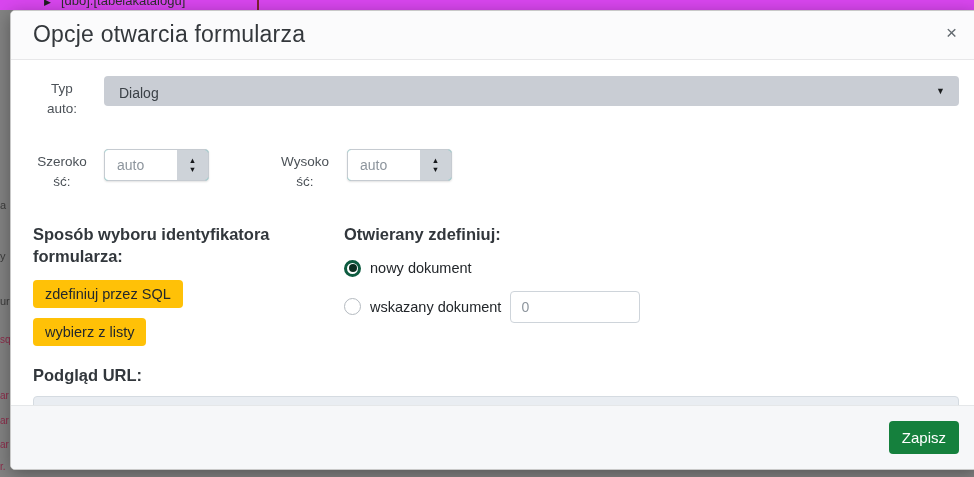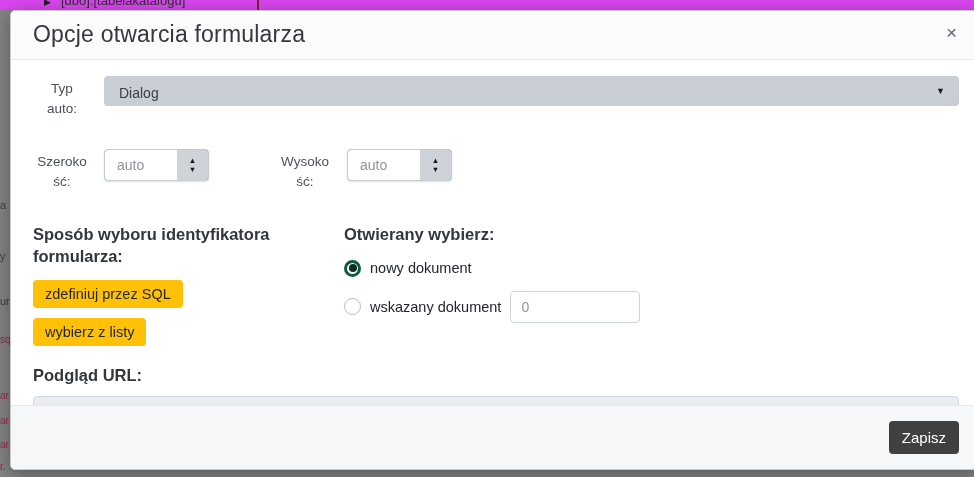--- a/index.html
+++ b/index.html
@@ -144,21 +144,21 @@
   .modal-footer {
     position: absolute; left: 0; right: 0; bottom: 0; height: 64px;
     background: #f6f7f9; border-top: 1px solid #e5e7e9;
     display: flex; align-items: center; justify-content: flex-end;
     padding-right: 18px; gap: 10px;
   }
   .btn-footer {
     border: none; border-radius: 4px; color: #fff; font-size: 15px;
     font-family: inherit; padding: 8px 13px; cursor: pointer;
   }
-  .btn-save { background: #404040; text-align: right; }
+  .btn-save { background: #15803d; text-align: right; }
   .btn-cancel { background: #f86c6b; }
 </style>
 </head>
 <body>
 
 <div class="backdrop-top">
   <div class="row-txt">
     <span class="tri">▶</span><span>[dbo].[tabelakatalogu]</span>
   </div>
   <div class="backdrop-redline"></div>
@@ -211,21 +211,21 @@
 
     <div class="columns">
 
       <div class="col-left">
         <div class="sec-heading">Sposób wyboru identyfikatora formularza:</div>
         <button class="btn-warning">zdefiniuj przez SQL</button>
         <button class="btn-warning">wybierz z listy</button>
       </div>
 
       <div class="col-right">
-        <div class="sec-heading">Otwierany wybierz:</div>
+        <div class="sec-heading">Otwierany zdefiniuj:</div>
 
         <div class="radio-row">
           <span class="radio on"></span>
           <span class="radio-label">nowy dokument</span>
         </div>
 
         <div class="radio-row">
           <span class="radio off"></span>
           <span class="radio-label">wskazany dokument</span>
           <input class="doc-id-input" type="text" placeholder="0" style="">

